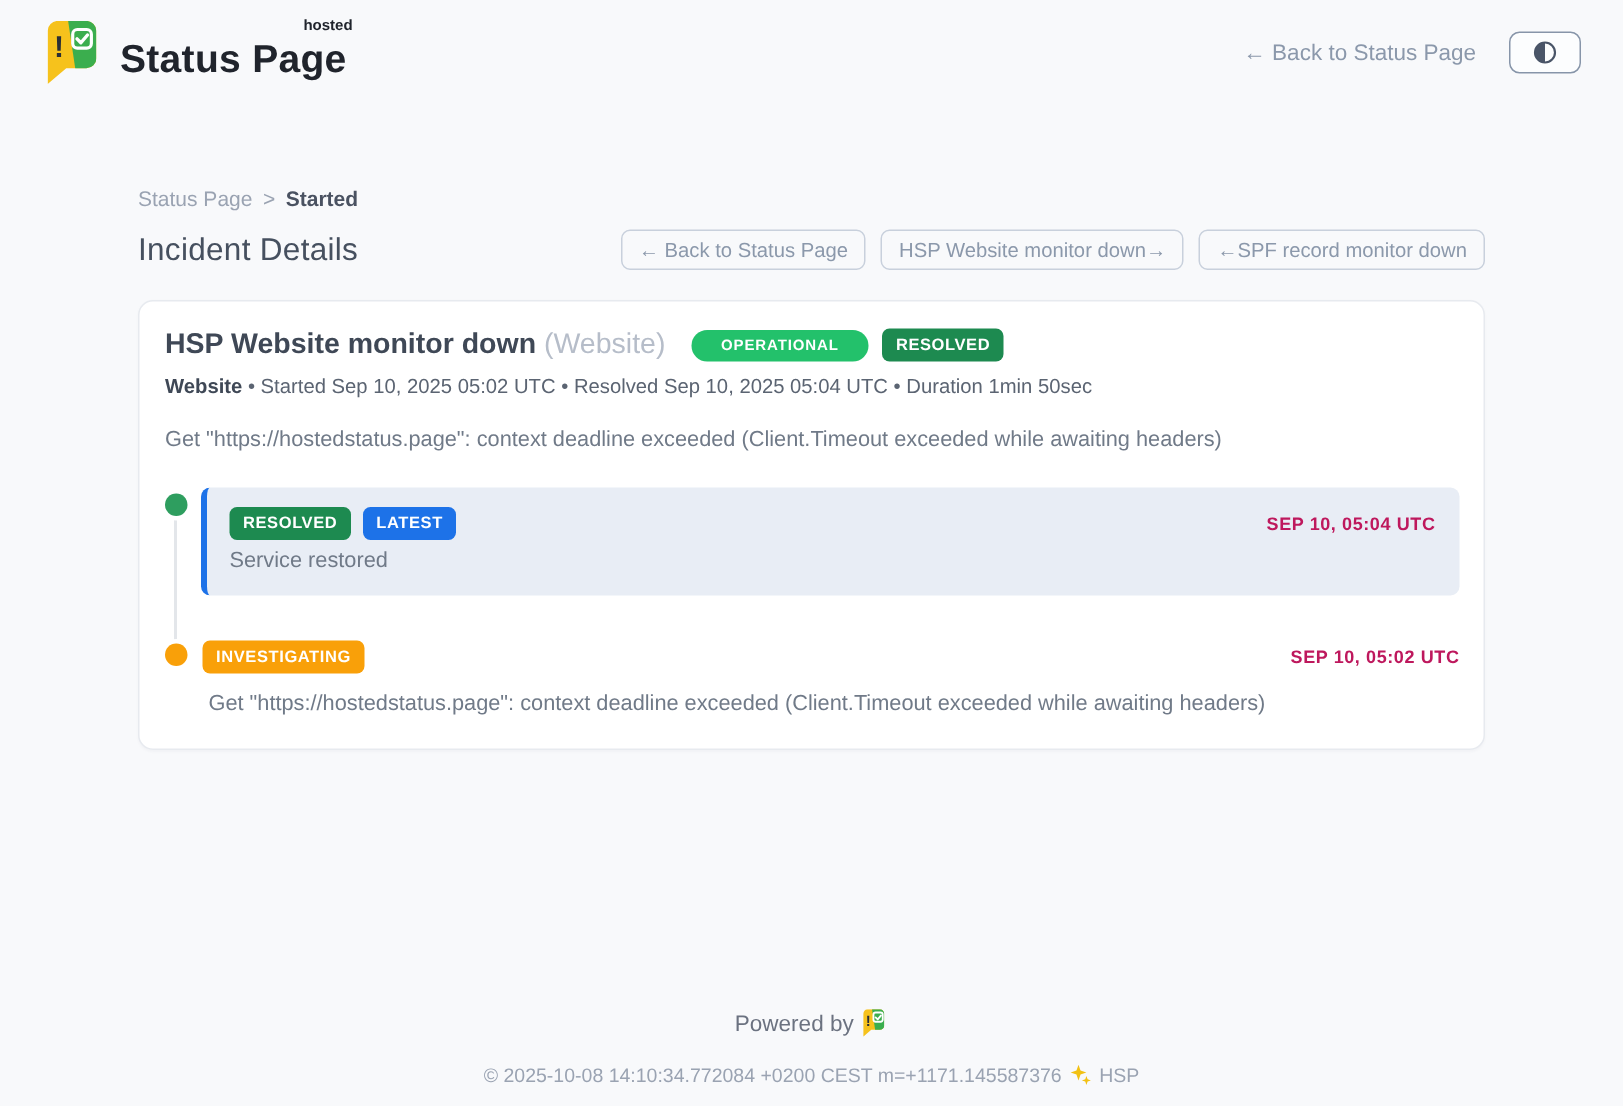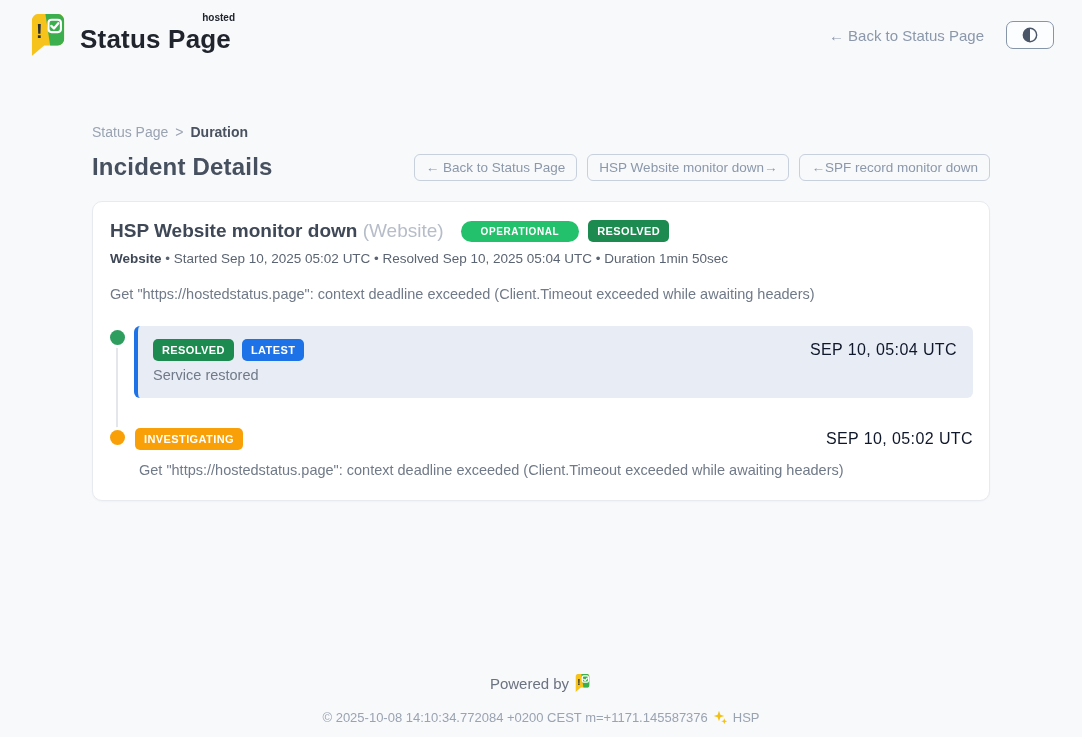--- a/index.html
+++ b/index.html
@@ -42,21 +42,21 @@
   
   .main { margin-top: 66px; }
   .breadcrumb { font-size: 14px; color: var(--text-light, #9AA3B2); }
   .breadcrumb .crumb-sep { margin: 0 7px; }
   .breadcrumb .crumb-current { color: #4A5261; font-weight: 700; }
 
   .title-row {
     margin-top: 13px;
     display: flex; justify-content: space-between; align-items: center;
   }
-  .page-title { font-size: 24px; font-weight: 700; color: #46505F; letter-spacing: 0.2px; }
+  .page-title { font-size: 21px; font-weight: 400; color: #46505F; letter-spacing: 0.2px; }
   .nav-buttons { display: flex; gap: 10px; }
   .nav-btn {
     font-family: "Liberation Sans", sans-serif;
     font-size: 13.5px; color: var(--btn-text, #8B98AB);
     background: transparent; border: 1px solid var(--btn-border, #C8D0DC);
     border-radius: 6px; padding: 5px 11px; cursor: pointer; white-space: nowrap;
   }
 
   
   .card {
@@ -101,22 +101,22 @@
   .t-dot-green { background: var(--dot-green, #2E9E5F); top: 4px; }
   .t-dot-orange { background: var(--orange, #F9A009); top: 2px; }
   .t-box {
     background: var(--timeline-bg, #E8EDF5);
     border-left: 4px solid var(--accent-blue, #1D72E8);
     border-radius: 6px;
     padding: 13px 16px 15px 15px;
   }
   .t-head { display: flex; align-items: center; gap: 8px; }
   .t-time {
-    margin-left: auto; font-size: 16px; font-weight: 400;
-    color: #0f172a; letter-spacing: 0.4px;
+    margin-left: auto; font-size: 12px; font-weight: 700;
+    color: #be185d; letter-spacing: 0.4px;
   }
   .t-msg { margin-top: 6px; font-size: 14.5px; color: var(--text-body, #707A88); }
   .t-item-plain { margin-top: 30px; }
   .t-item-plain .t-head { padding-left: 1px; }
   .t-item-plain .t-msg { padding-left: 5px; margin-top: 12px; }
 
   
   .site-footer { margin-top: 172px; text-align: center; }
   .powered {
     display: flex; align-items: center; justify-content: center; gap: 4px;
@@ -161,21 +161,21 @@
           <circle cx="10" cy="10" r="7.4" fill="none" stroke="#4A5568" stroke-width="1.6"></circle>
           <path d="M10,2.6 a7.4,7.4 0 0 0 0,14.8 Z" fill="#4A5568"></path>
         </svg>
       </button>
     </div>
   </header>
 
   <main class="main container">
 
     <nav class="breadcrumb">
-      <span class="crumb-root">Status Page</span><span class="crumb-sep">&gt;</span><span class="crumb-current">Duration</span>
+      <span class="crumb-root">Status Page</span><span class="crumb-sep">&gt;</span><span class="crumb-current">Started</span>
     </nav>
 
     <div class="title-row">
       <h1 class="page-title">Incident Details</h1>
       <div class="nav-buttons">
         <button class="nav-btn">← Back to Status Page</button>
         <button class="nav-btn">HSP Website monitor down→</button>
         <button class="nav-btn">←SPF record monitor down</button>
       </div>
     </div>

